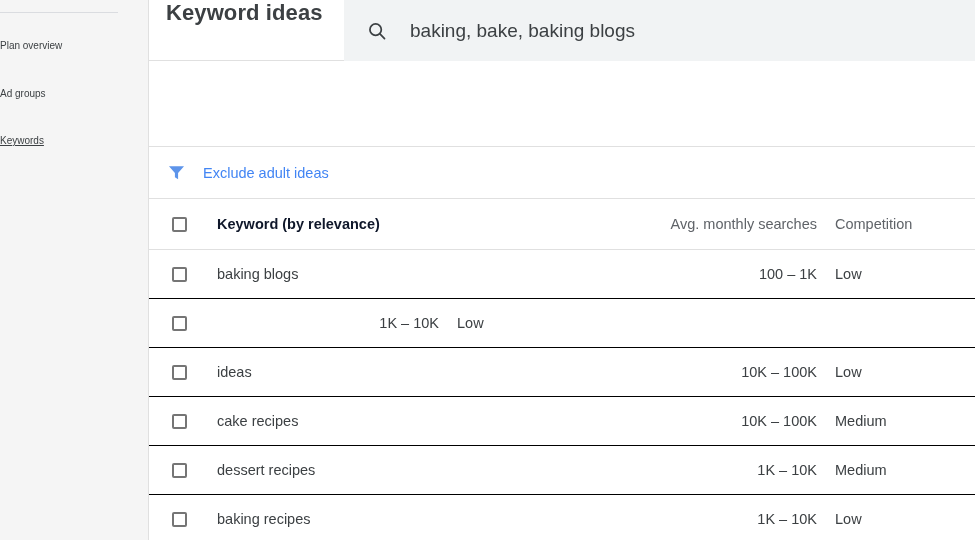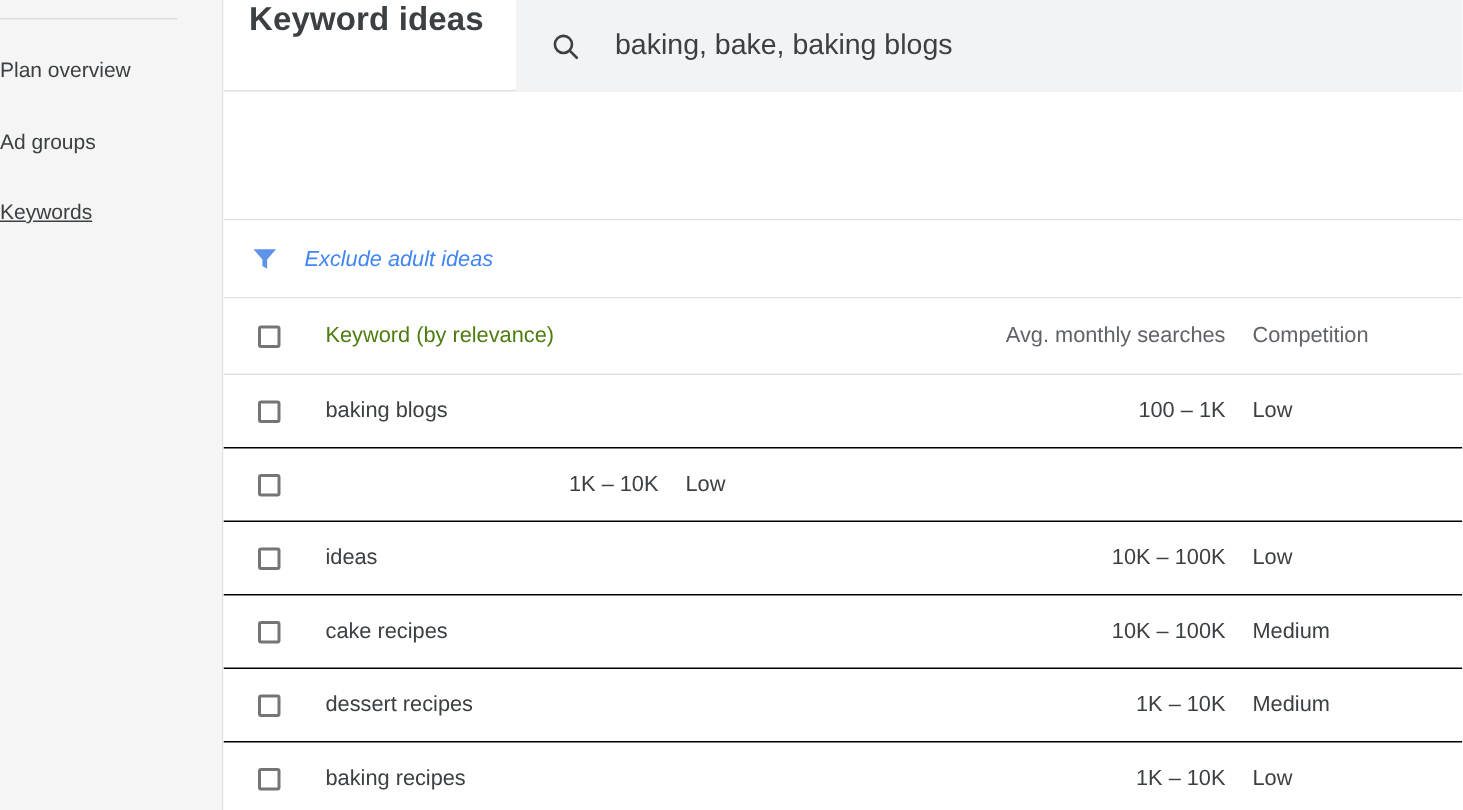--- a/index.html
+++ b/index.html
@@ -39,21 +39,21 @@
     top: 12px;
     width: 118px;
     height: 1px;
     background: #dadce0;
   }
   .sidebar-item {
     position: absolute;
     left: 0;
     height: 22px;
     line-height: 22px;
-    font-size: 14px;
+    font-size: 10px;
     color: #3c4043;
     white-space: nowrap;
     padding-left: 0px;
   }
   .sidebar-item.n0 { top: 35px; }
   .sidebar-item.n1 { top: 83px; }
   .sidebar-item.n2 { top: 130px; text-decoration: underline; }
 
   
   .main {
@@ -128,21 +128,20 @@
     height: 19px;
     display: block;
     flex: none;
   }
   .filter-link {
     margin-left: 17px;
     font-size: 14.5px;
     color: #4285f4;
     white-space: nowrap;
     cursor: pointer;
-    font-style: italic;
   }
 
   
   .table {
     width: 100%;
     background: #ffffff;
   }
   .trow {
     position: relative;
     display: flex;
@@ -174,22 +173,22 @@
     cursor: pointer;
   }
   .kw-cell {
     flex: 1;
     font-size: 14.5px;
     color: #3c4043;
     white-space: nowrap;
     overflow: hidden;
   }
   .trow.header-row .kw-cell {
-    font-weight: normal;
-    color: #4d7c0f;
+    font-weight: bold;
+    color: #0f172a;
   }
   .vol-cell {
     width: 222px;
     min-width: 222px;
     text-align: right;
     font-size: 14.5px;
     color: #3c4043;
     white-space: nowrap;
     padding-right: 0px;
     box-sizing: border-box;

